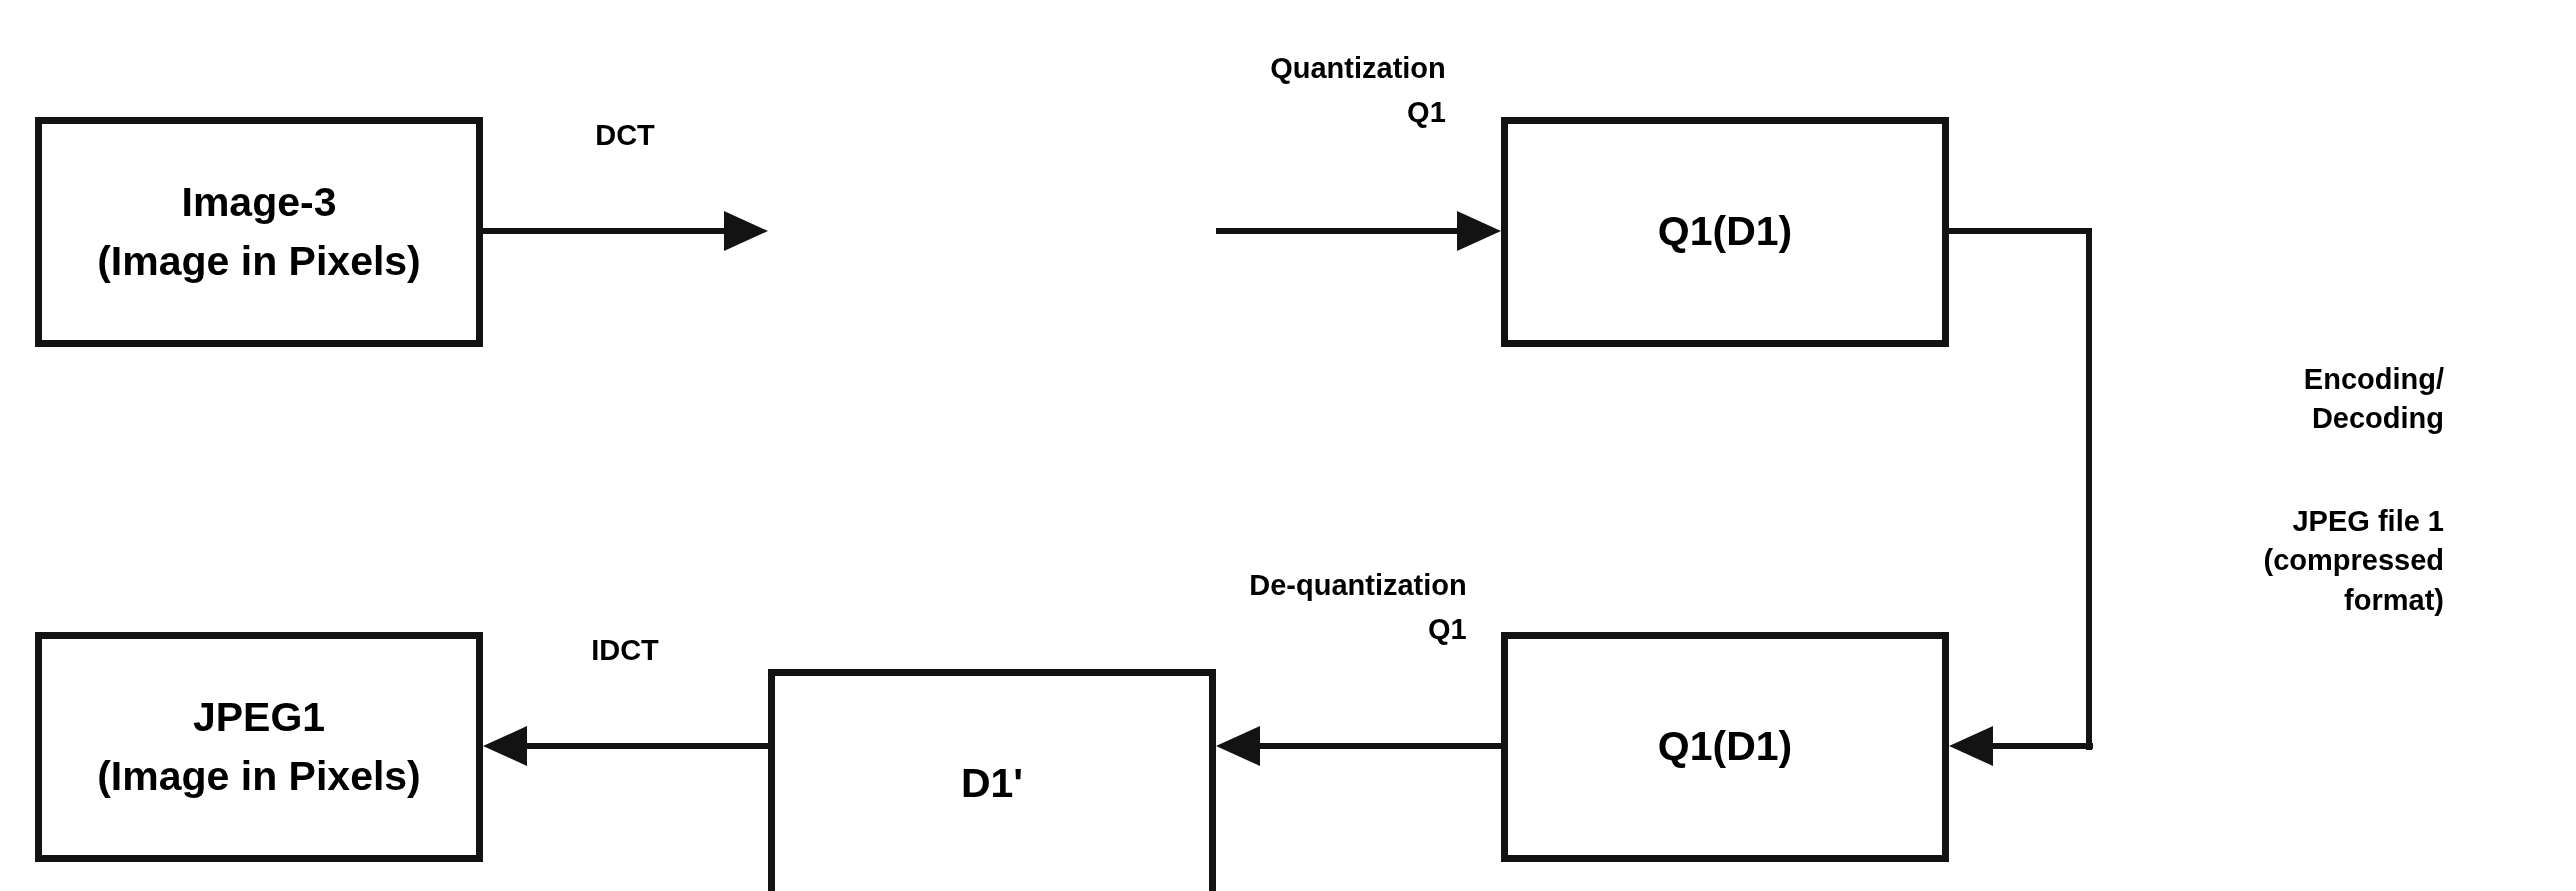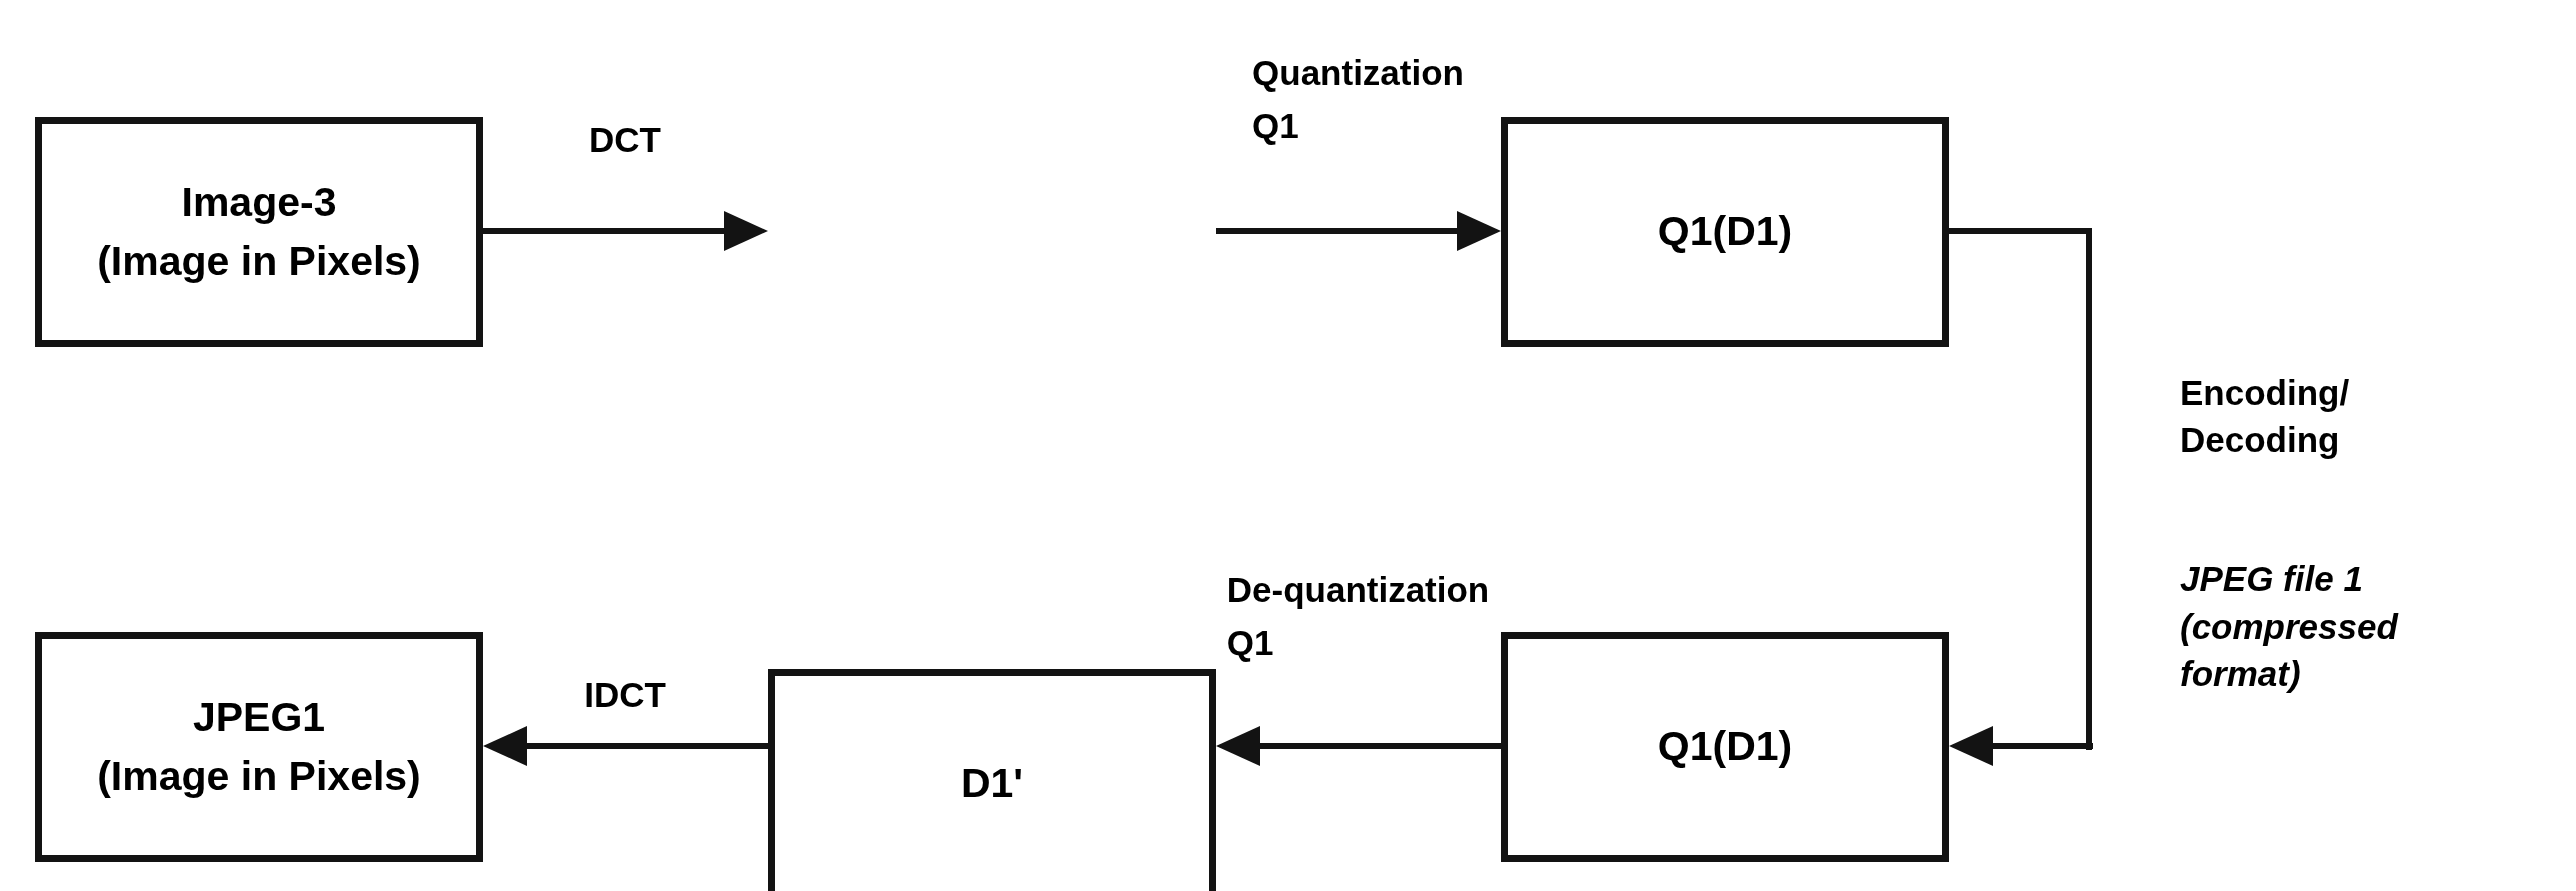--- a/index.html
+++ b/index.html
@@ -28,29 +28,29 @@
     text-align: center;
     font-weight: bold;
     font-size: 41px;
     line-height: 1.45;
     color: #000000;
     white-space: pre-line;
   }
   .elabel {
     position: absolute;
     transform: translateX(-50%);
-    text-align: left;
+    text-align: right;
     font-weight: bold;
-    font-size: 35px;
+    font-size: 29px;
     line-height: 1.5;
     color: #000000;
     white-space: pre-line;
   }
   .elabel .para { line-height: 1.36; }
-  .elabel .para + .para { margin-top: 39px; font-style: italic; }
+  .elabel .para + .para { margin-top: 20px; }
   .shaft-h {
     position: absolute;
     height: 6.2px;
     background: #131313;
   }
   .shaft-v {
     position: absolute;
     width: 6.2px;
     background: #131313;
   }
@@ -102,16 +102,16 @@
 (compressed format)</div>
   </div>
 
   <div class="shaft-h" style="left:1260px; top:743px; width:241px;"></div>
   <div class="head-left" style="left:1216px; top:726px;"></div>
   <div class="elabel" style="left:1358px; top:564px;">De-quantization
 Q1</div>
 
   <div class="shaft-h" style="left:527px; top:743px; width:241px;"></div>
   <div class="head-left" style="left:483px; top:726px;"></div>
-  <div class="elabel" style="left:625px; top:629px;margin-top:40px;">IDCT</div>
+  <div class="elabel" style="left:625px; top:629px;">IDCT</div>
 
 </div>
 
 
 </body></html>

